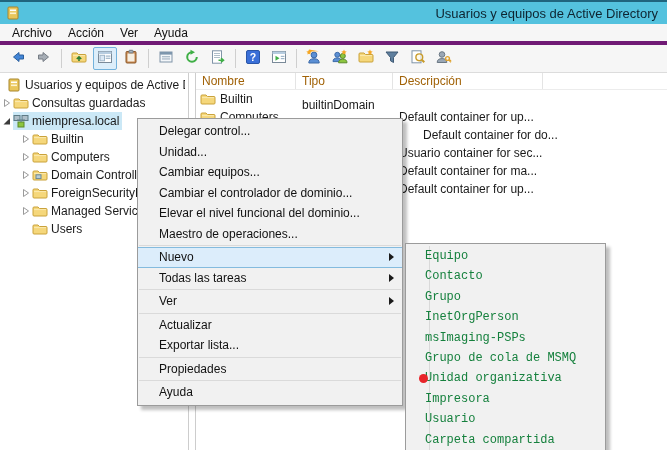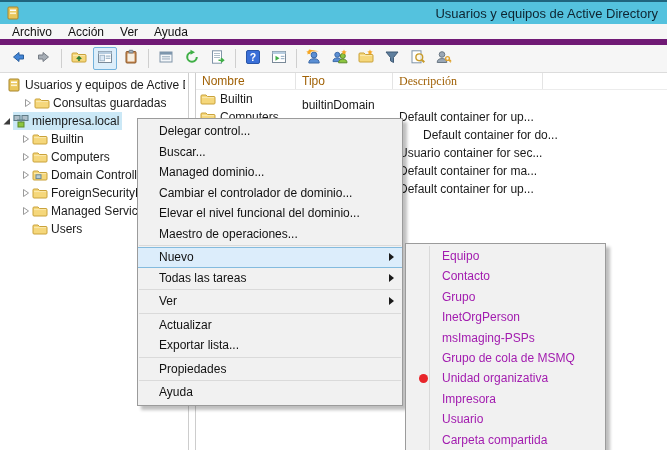--- a/index.html
+++ b/index.html
@@ -12,21 +12,21 @@
   
   .titlebar {
     height:24px; background:#54c2de; border-top:2px solid #20657e;
     display:flex; align-items:center; padding:0 9px 0 5px;
   }
   .titlebar .app-ic { width:16px; height:16px; display:flex; }
   .titlebar .title { margin-left:auto; font-size:13px; color:#0e2430; white-space:nowrap; }
   
   .menubar {
     height:21px; background:#f6f6f6; display:flex; align-items:center;
-    padding-left:4px; border-bottom:6px solid #701a75;
+    padding-left:4px; border-bottom:4px solid #701a75;
   }
   .menubar .menu-item { padding:2px 8px; color:#111; }
   
   .toolbar {
     height:28px; background:#f6f6f6; border-bottom:1px solid #dcdcdc;
     display:flex; align-items:center; padding-left:5px;
   }
   .tb-btn {
     width:24px; height:23px; display:flex; align-items:center; justify-content:center;
     border:1px solid transparent; border-radius:2px; margin:0 1px;
@@ -63,21 +63,21 @@
     position:absolute; right:8px; top:6px; width:0; height:0;
     border-left:5px solid #1a1a1a; border-top:4.5px solid transparent; border-bottom:4.5px solid transparent;
   }
   .menu-sep { height:1px; background:#dadada; margin:1px 1px; }
   .submenu {
     position:absolute; left:405px; top:243px; width:201px; z-index:11;
     background:#f1f1f1; border:1px solid #9b9b9b; padding:2px 0;
     box-shadow:4px 4px 3px rgba(0,0,0,0.25);
   }
   .submenu .gutter { position:absolute; left:23px; top:2px; bottom:2px; width:1px; background:#d9d9d9; }
-  .sub-item { height:20.4px; line-height:20.4px; padding-left:36px; position:relative; color:#a21caf; }
+  .sub-item { height:20.4px; line-height:20.4px; padding-left:19px; position:relative; color:#15803d;font-family:Liberation Mono, monospace; }
   .red-dot { position:absolute; left:13px; top:6px; width:9px; height:9px; border-radius:50%; background:#e8252a; }
 </style>
 </head>
 <body>
 
 <div class="window">
   <div class="titlebar" style="background: rgb(84, 194, 222);">
     <span class="app-ic" id="app-icon">
         <svg width="16" height="16" viewBox="0 0 16 16">
           <rect x="3" y="2" width="10" height="12" rx="1" fill="#e9c65b" stroke="#a8862c"></rect>
@@ -220,21 +220,21 @@
             <span class="t-icon">
               <svg width="16" height="16" viewBox="0 0 16 16">
                 <rect x="3" y="2" width="10" height="12" rx="1" fill="#e9c65b" stroke="#a8862c"></rect>
                 <rect x="5" y="4.5" width="6" height="1.6" fill="#fff"></rect>
                 <rect x="5" y="7.5" width="6" height="1.6" fill="#fdf3cf"></rect>
               </svg>
             </span>
             <span class="t-label">Usuarios y equipos de Active Directory</span>
           </span>
         </div>
-        <div class="tree-row" style="padding-left: 21px;">
+        <div class="tree-row" style="padding-left: 0;">
           <span class="expander">
             <svg width="10" height="10" viewBox="0 0 10 10">
               <path d="M2.5 1.5 L7.5 5 L2.5 8.5 Z" fill="#ffffff" stroke="#9a9a9a"></path>
             </svg>
           </span>
           <span class="row-content">
             <span class="t-icon">
               <svg width="16" height="16" viewBox="0 0 16 16">
                 <path d="M1 5 Q1 4 2 4 L6 4 L7.5 5.5 L14 5.5 Q15 5.5 15 6.5 L15 12 Q15 13 14 13 L2 13 Q1 13 1 12 Z" fill="#f5d77b" stroke="#caa23b"></path>
                 <path d="M2 6.6 L14 6.6" stroke="#fbeab0"></path>
@@ -353,21 +353,21 @@
             </span>
             <span class="t-label">Users</span>
           </span>
         </div>
       </div>
     <div class="splitter"></div>
     <div class="list-pane">
       <div class="list-header" id="list-header">
           <div class="hcell" style="width: 100px; flex: 0 0 100px;">Nombre</div>
           <div class="hcell" style="width: 97px; flex: 0 0 97px;">Tipo</div>
-          <div class="hcell" style="width: 150px; flex: 0 0 150px; font-family: Liberation Serif, serif;">Descripción</div>
+          <div class="hcell" style="width: 150px; flex: 0 0 150px;">Descripción</div>
         </div>
       <div id="list-rows">
           <div class="lrow">
             <div class="lcell name" style="width: 100px; flex: 0 0 100px;">
               <span class="t-icon">
                 <svg width="16" height="16" viewBox="0 0 16 16">
                   <path d="M1 5 Q1 4 2 4 L6 4 L7.5 5.5 L14 5.5 Q15 5.5 15 6.5 L15 12 Q15 13 14 13 L2 13 Q1 13 1 12 Z" fill="#f5d77b" stroke="#caa23b"></path>
                   <path d="M2 6.6 L14 6.6" stroke="#fbeab0"></path>
                 </svg>
               </span>
@@ -439,22 +439,22 @@
               <span>Users</span>
             </div>
             <div class="lcell" style="width: 97px; flex: 0 0 97px;"></div>
             <div class="lcell" style="width: 150px; flex: 0 0 150px;">Default container for up...</div>
           </div>
         </div>
     </div>
   </div>
   <div class="context-menu" id="context-menu">
       <div class="ctx-item"><span>Delegar control...</span></div>
-      <div class="ctx-item"><span>Buscar...</span></div>
-      <div class="ctx-item"><span>Managed dominio...</span></div>
+      <div class="ctx-item"><span>Unidad...</span></div>
+      <div class="ctx-item"><span>Cambiar equipos...</span></div>
       <div class="ctx-item"><span>Cambiar el controlador de dominio...</span></div>
       <div class="ctx-item"><span>Elevar el nivel funcional del dominio...</span></div>
       <div class="ctx-item"><span>Maestro de operaciones...</span></div>
       <div class="menu-sep"></div>
       <div class="ctx-item highlighted"><span>Nuevo</span><span class="arrow"></span></div>
       <div class="ctx-item"><span>Todas las tareas</span><span class="arrow"></span></div>
       <div class="menu-sep"></div>
       <div class="ctx-item"><span>Ver</span><span class="arrow"></span></div>
       <div class="menu-sep"></div>
       <div class="ctx-item"><span>Actualizar</span></div>

